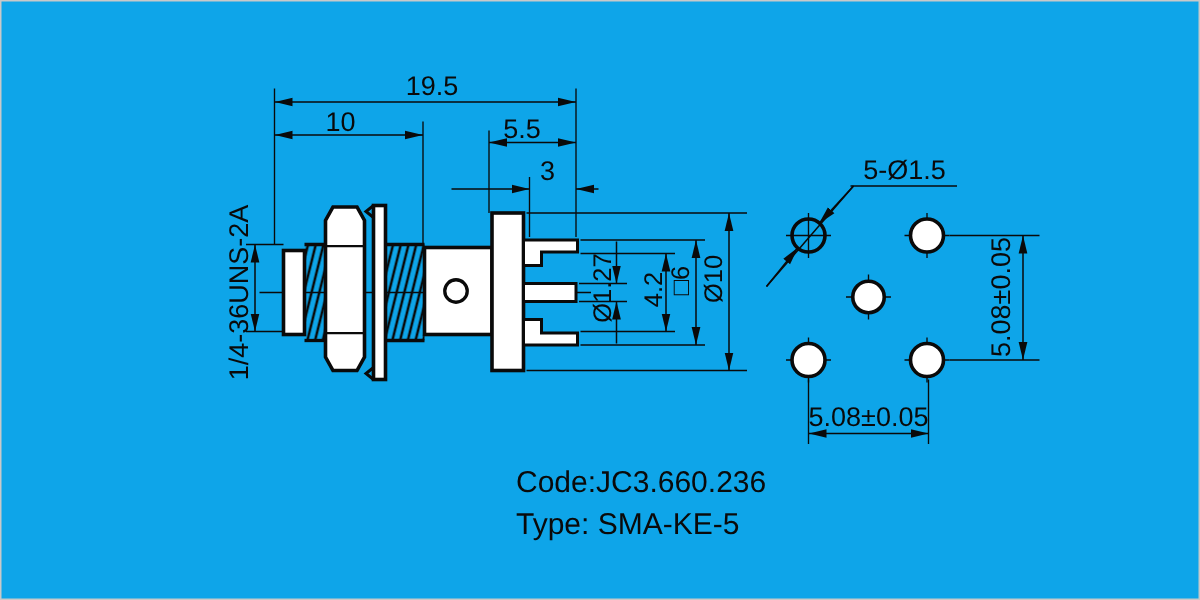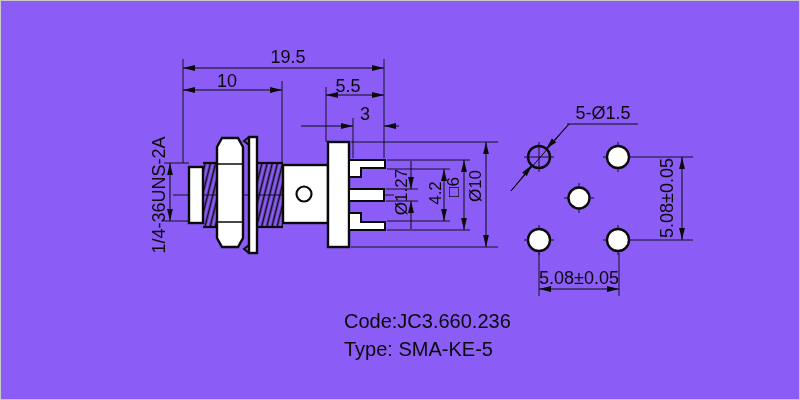--- a/index.html
+++ b/index.html
@@ -1,18 +1,18 @@
 <!DOCTYPE html>
 <html><head>
 <meta charset="utf-8">
 <style>
   html,body{margin:0;padding:0;background:#ffffff;}
   .frame{
     position:relative;width:798px;height:398px;border:1px solid #c9c9c9;
-    background:#8b5cf6;overflow:hidden;
+    background:#0ea5e9;overflow:hidden;
     font-family:"Liberation Sans","DejaVu Sans",sans-serif;
   }
   svg{display:block;}
   text{
     font-family:"Liberation Sans","DejaVu Sans",sans-serif;
     fill:#0a0a0a;
   }
   .dimtxt{font-size:18px;}
   .dimtxt-sm{font-size:17px;}
   .foottxt{font-size:20px;}

